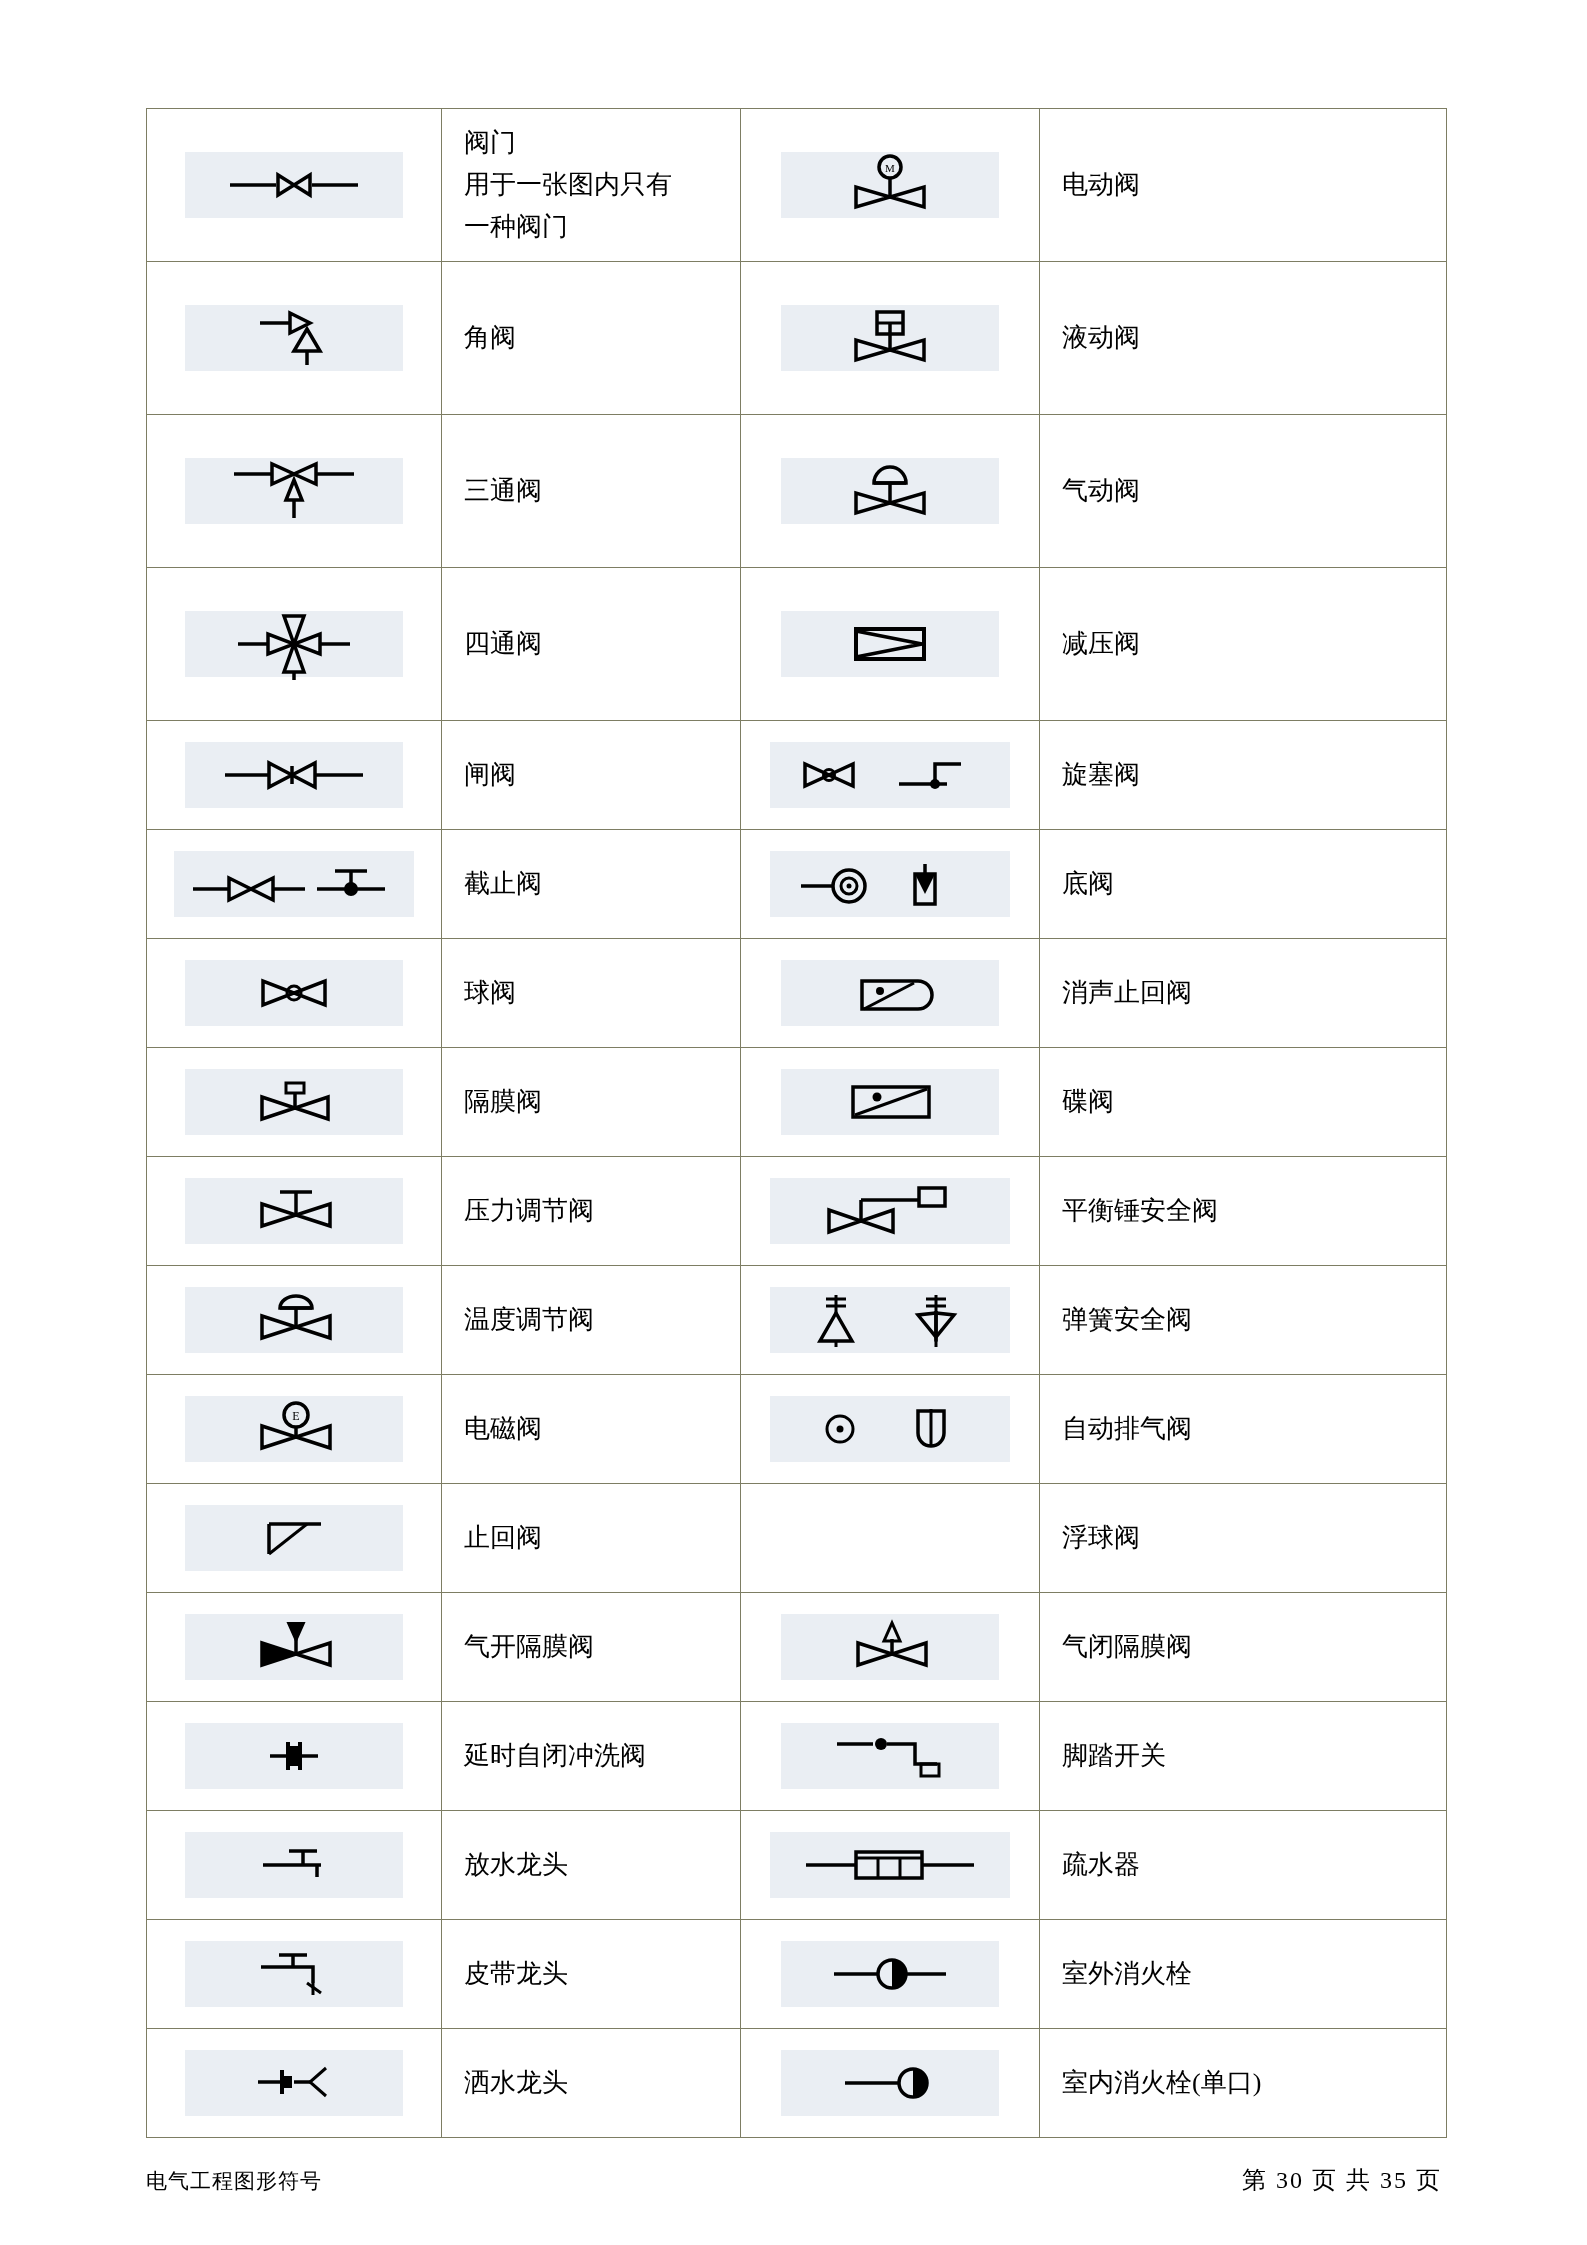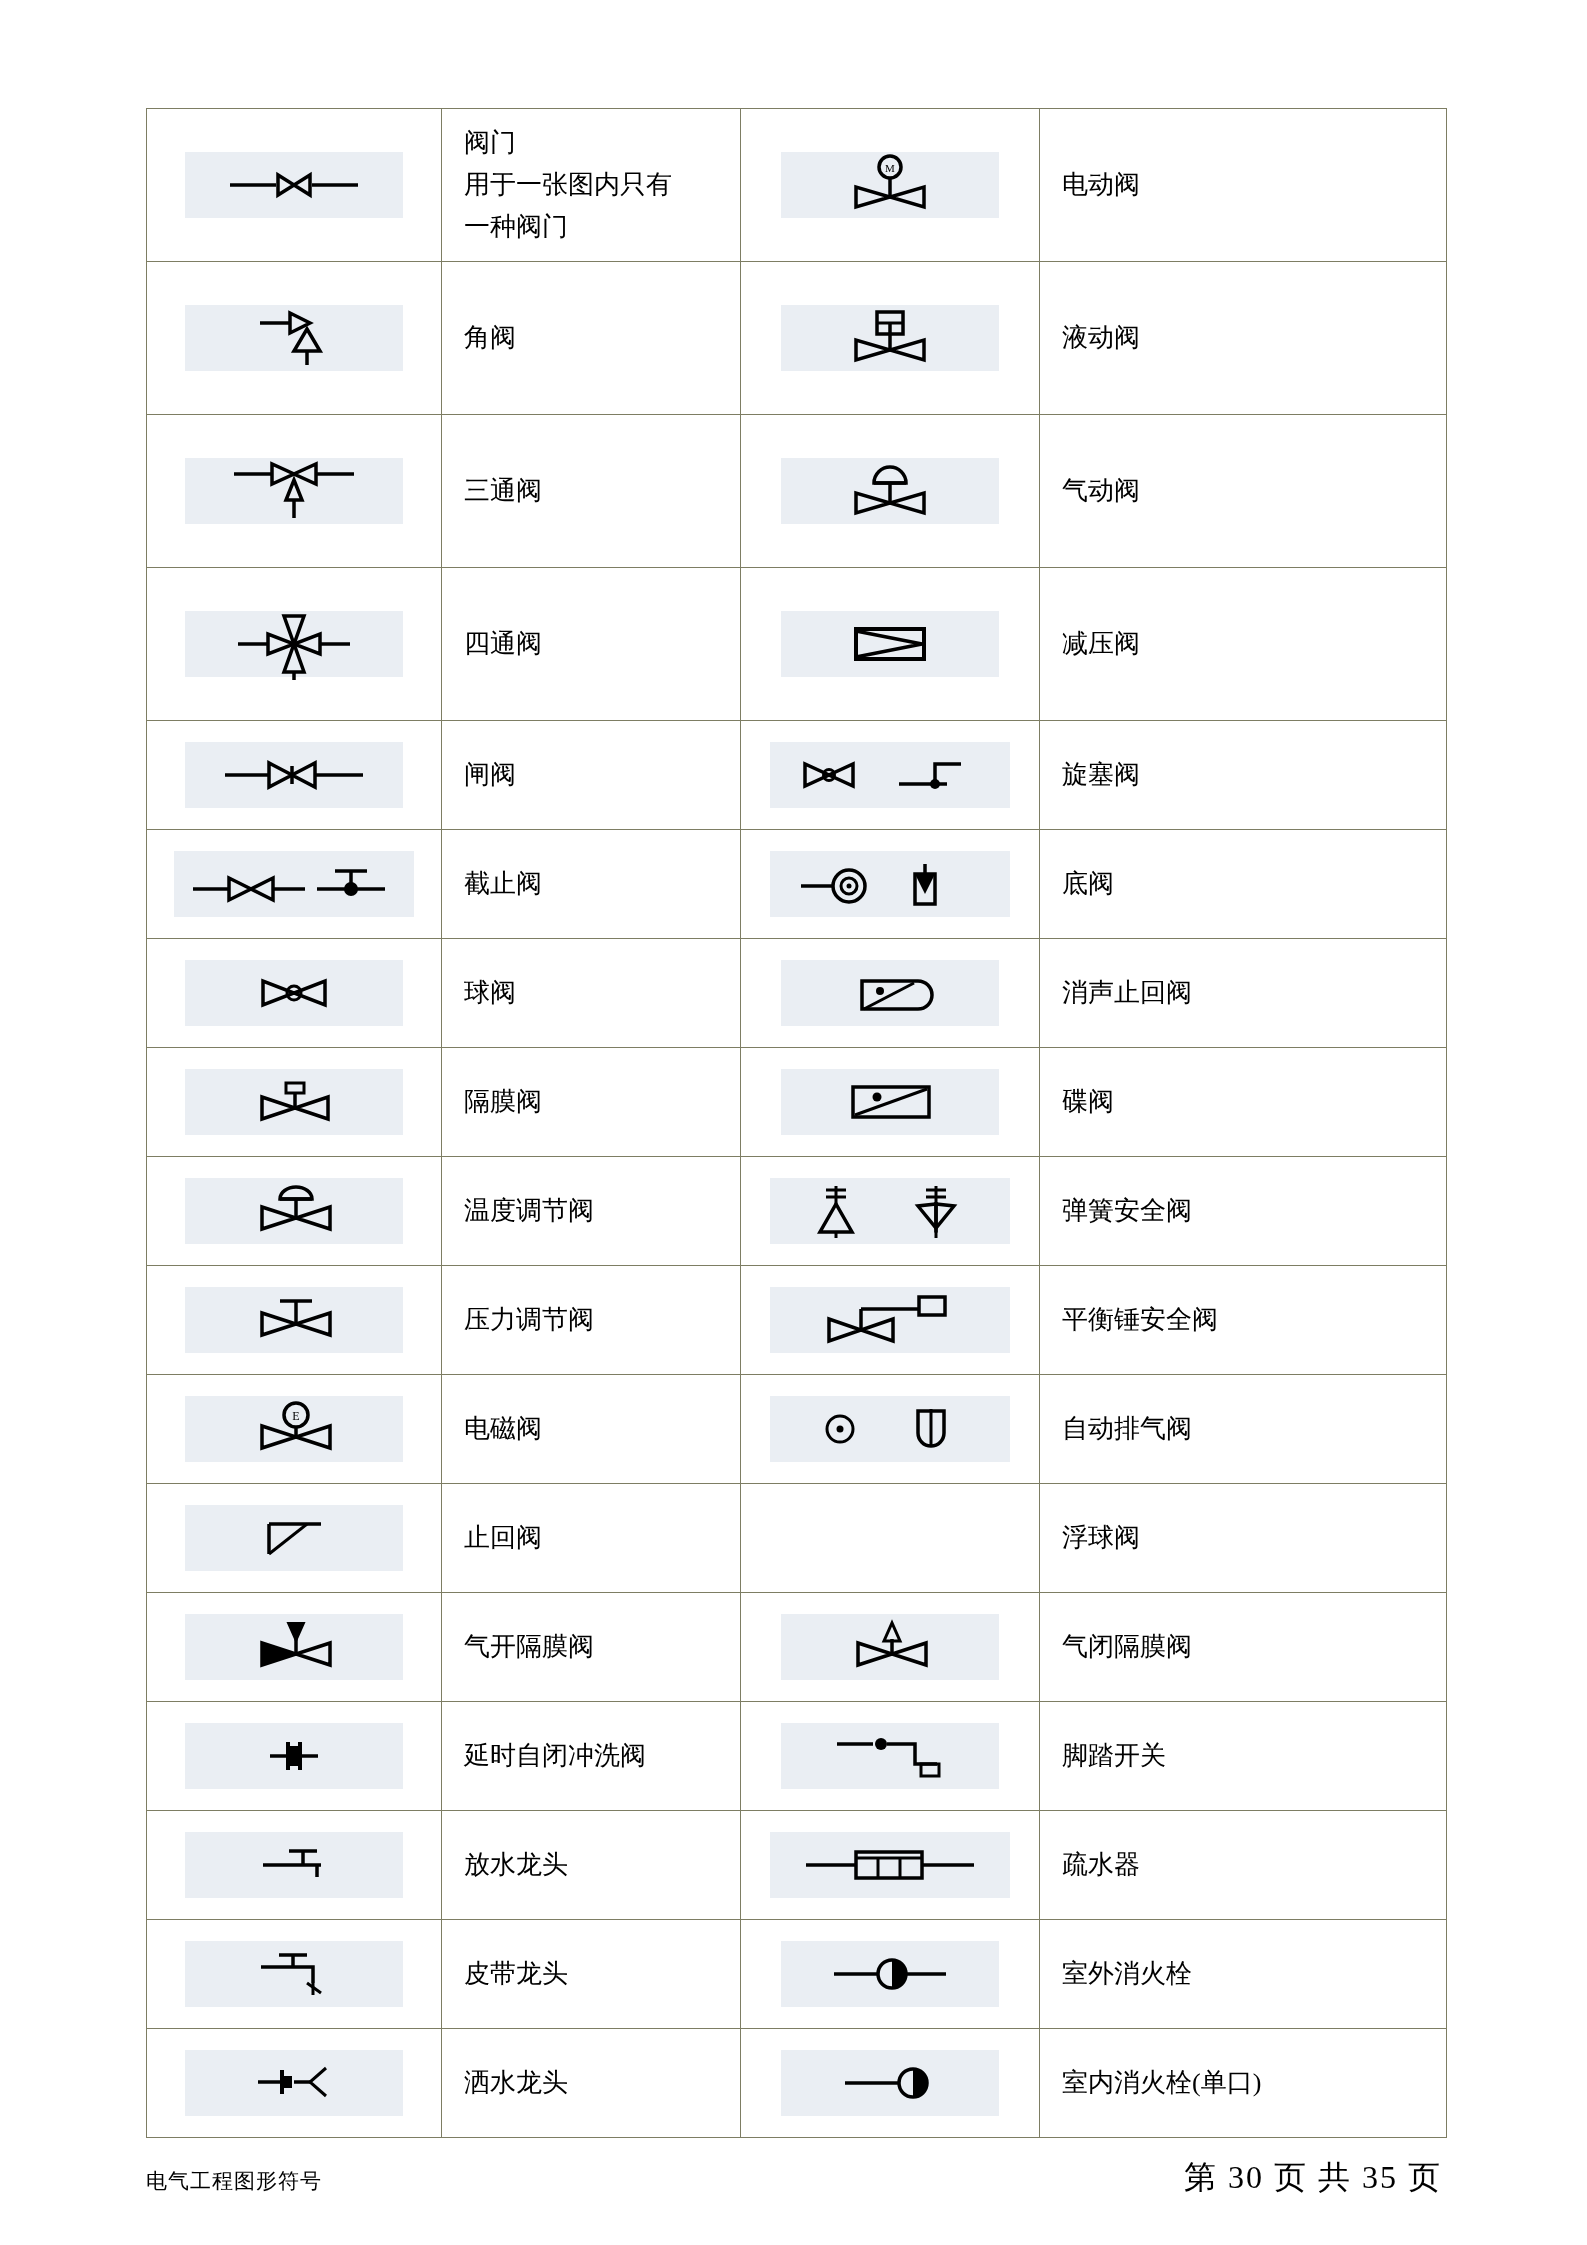--- a/index.html
+++ b/index.html
@@ -78,21 +78,21 @@
     font-size: 23px;
   }
   .footer-left {
     font-family: "DejaVu Sans", "Liberation Sans", sans-serif;
     font-size: 21px;
     letter-spacing: 1px;
     margin-top: 48px;
   }
   .footer-right {
     font-family: "Liberation Serif", "DejaVu Serif", serif;
-    font-size: 32px;
+    font-size: 24px;
     letter-spacing: 2px;
   }
 </style>
 </head>
 <body>
 
 <div class="page">
 
   <table class="symbol-table">
     <tbody>
@@ -334,20 +334,50 @@
         <div class="symbox">
           <svg width="110" height="46" viewBox="0 0 110 46">
             <rect x="18" y="8" width="76" height="30" fill="none" stroke="#000" stroke-width="3.5"></rect>
             <line x1="20" y1="36" x2="92" y2="10" stroke="#000" stroke-width="3"></line>
             <circle cx="42" cy="18" r="4.5" fill="#000"></circle>
           </svg>
         </div>
       </td>
       <td class="col-lab2">
         <div class="label">碟阀</div>
+      </td>
+    </tr>
+
+    <tr>
+      <td class="col-sym">
+        <div class="symbox">
+          <svg width="100" height="50" viewBox="0 0 100 50">
+            <line x1="36" y1="6" x2="68" y2="6" stroke="#000" stroke-width="3.5"></line>
+            <line x1="52" y1="6" x2="52" y2="28" stroke="#000" stroke-width="3.5"></line>
+            <polygon points="18,18 18,40 52,29" fill="none" stroke="#000" stroke-width="3.5"></polygon>
+            <polygon points="86,18 86,40 52,29" fill="none" stroke="#000" stroke-width="3.5"></polygon>
+          </svg>
+        </div>
+      </td>
+      <td class="col-lab">
+        <div class="label">压力调节阀</div>
+      </td>
+      <td class="col-sym2">
+        <div class="symbox wide">
+          <svg width="150" height="58" viewBox="0 0 150 58">
+            <polygon points="14,28 14,50 46,39" fill="none" stroke="#000" stroke-width="3.5"></polygon>
+            <polygon points="78,28 78,50 46,39" fill="none" stroke="#000" stroke-width="3.5"></polygon>
+            <line x1="46" y1="39" x2="46" y2="18" stroke="#000" stroke-width="3.5"></line>
+            <line x1="46" y1="18" x2="104" y2="18" stroke="#000" stroke-width="3.5"></line>
+            <rect x="104" y="6" width="26" height="18" fill="none" stroke="#000" stroke-width="3.5"></rect>
+          </svg>
+        </div>
+      </td>
+      <td class="col-lab2">
+        <div class="label">平衡锤安全阀</div>
       </td>
     </tr>
 
     <tr>
       <td class="col-sym">
         <div class="symbox">
           <svg width="100" height="56" viewBox="0 0 100 56">
             <path d="M36 16 A16 12 0 0 1 68 16 Z" fill="none" stroke="#000" stroke-width="3.5"></path>
             <line x1="36" y1="16" x2="68" y2="16" stroke="#000" stroke-width="3.5"></line>
             <line x1="52" y1="16" x2="52" y2="34" stroke="#000" stroke-width="3.5"></line>
@@ -381,50 +411,20 @@
         </div>
       </td>
       <td class="col-lab2">
         <div class="label">弹簧安全阀</div>
       </td>
     </tr>
 
     <tr>
       <td class="col-sym">
         <div class="symbox">
-          <svg width="100" height="50" viewBox="0 0 100 50">
-            <line x1="36" y1="6" x2="68" y2="6" stroke="#000" stroke-width="3.5"></line>
-            <line x1="52" y1="6" x2="52" y2="28" stroke="#000" stroke-width="3.5"></line>
-            <polygon points="18,18 18,40 52,29" fill="none" stroke="#000" stroke-width="3.5"></polygon>
-            <polygon points="86,18 86,40 52,29" fill="none" stroke="#000" stroke-width="3.5"></polygon>
-          </svg>
-        </div>
-      </td>
-      <td class="col-lab">
-        <div class="label">压力调节阀</div>
-      </td>
-      <td class="col-sym2">
-        <div class="symbox wide">
-          <svg width="150" height="58" viewBox="0 0 150 58">
-            <polygon points="14,28 14,50 46,39" fill="none" stroke="#000" stroke-width="3.5"></polygon>
-            <polygon points="78,28 78,50 46,39" fill="none" stroke="#000" stroke-width="3.5"></polygon>
-            <line x1="46" y1="39" x2="46" y2="18" stroke="#000" stroke-width="3.5"></line>
-            <line x1="46" y1="18" x2="104" y2="18" stroke="#000" stroke-width="3.5"></line>
-            <rect x="104" y="6" width="26" height="18" fill="none" stroke="#000" stroke-width="3.5"></rect>
-          </svg>
-        </div>
-      </td>
-      <td class="col-lab2">
-        <div class="label">平衡锤安全阀</div>
-      </td>
-    </tr>
-
-    <tr>
-      <td class="col-sym">
-        <div class="symbox">
           <svg width="100" height="58" viewBox="0 0 100 58">
             <circle cx="52" cy="15" r="12" fill="none" stroke="#000" stroke-width="3.5"></circle>
             <text x="52" y="20" font-size="12" text-anchor="middle" font-family="Liberation Serif, serif">E</text>
             <line x1="52" y1="27" x2="52" y2="36" stroke="#000" stroke-width="3.5"></line>
             <polygon points="18,26 18,48 52,37" fill="none" stroke="#000" stroke-width="3.5"></polygon>
             <polygon points="86,26 86,48 52,37" fill="none" stroke="#000" stroke-width="3.5"></polygon>
           </svg>
         </div>
       </td>
       <td class="col-lab">

